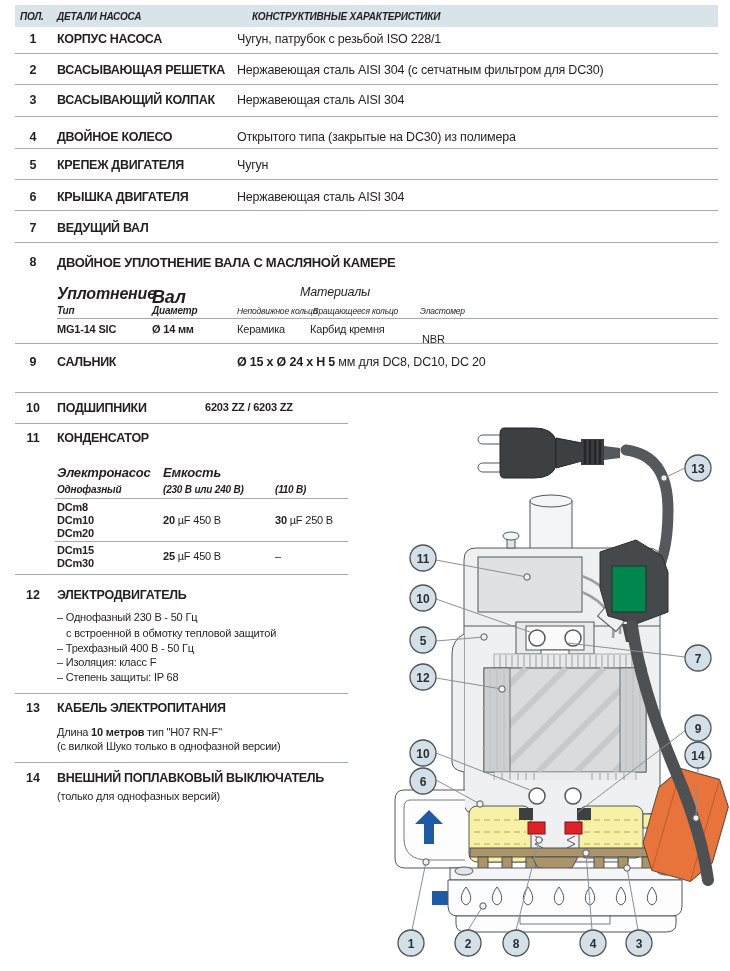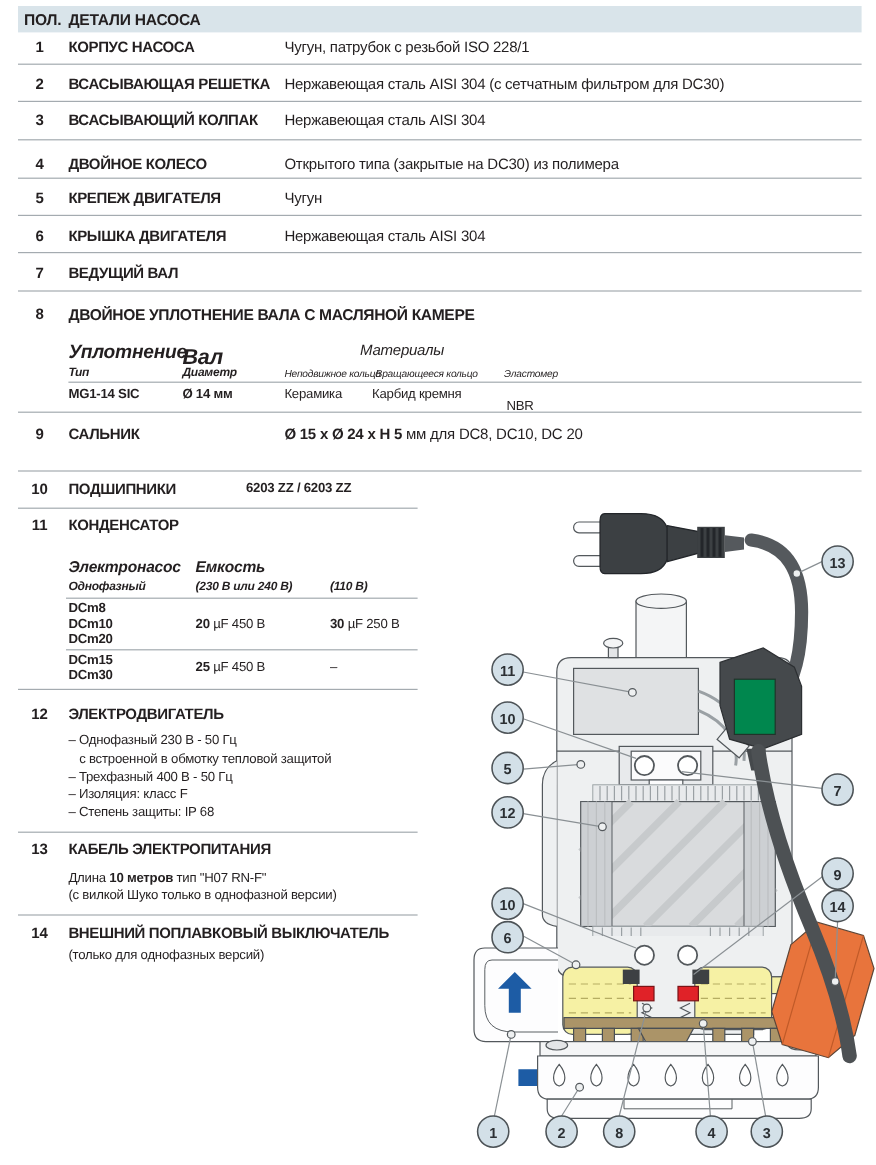--- a/index.html
+++ b/index.html
@@ -1,19 +1,19 @@
 <!DOCTYPE html>
 <html><head>
 <meta charset="utf-8">
 <style>
   html,body{margin:0;padding:0;background:#ffffff;}
   .page{position:relative;width:730px;height:971px;background:#fff;overflow:hidden;
         font-family:"Liberation Sans",sans-serif;color:#231f20;}
   .thead{position:absolute;left:15px;top:5px;width:703px;height:22px;background:#d9e4ea;
-         display:flex;align-items:center;font-weight:700;font-size:13px;letter-spacing:-0.2px;}
+         display:flex;align-items:center;font-weight:700;font-size:10px;letter-spacing:-0.2px;font-style:italic;}
   .thead .h-pos{padding-left:5px;width:37px;}
   .thead .h-part{width:195px;}
   .pos{position:absolute;left:18px;width:30px;text-align:center;font-weight:700;font-size:12.5px;}
   .part{position:absolute;left:57px;font-weight:700;font-size:12.5px;letter-spacing:-0.3px;white-space:nowrap;}
   .spec{position:absolute;left:237px;font-size:12.5px;letter-spacing:-0.2px;white-space:nowrap;}
   .c{position:absolute;font-size:11px;white-space:nowrap;letter-spacing:-0.2px;}
   .hr{position:absolute;height:1px;background:#a4abb0;}
   .b{font-weight:700;}
   .it{font-style:italic;}
   .s10{font-size:10px;}
@@ -22,20 +22,21 @@
   .co-t{font:700 12px "Liberation Sans",sans-serif;fill:#2b2f33;text-anchor:middle;dominant-baseline:central;}
 </style>
 </head>
 <body>
 
 <div class="page">
 
   <div class="thead">
     <div class="h-pos">ПОЛ.</div>
     <div class="h-part">ДЕТАЛИ НАСОСА</div>
+    <div class="h-spec">КОНСТРУКТИВНЫЕ ХАРАКТЕРИСТИКИ</div>
   </div>
 
   <div class="pos" style="top:32px">1</div>
   <div class="part" style="top:32px">КОРПУС НАСОСА</div>
   <div class="spec" style="top:32px">Чугун, патрубок с резьбой ISO 228/1</div>
   <div class="hr" style="left:15px;top:53px;width:703px"></div>
 
   <div class="pos" style="top:63px">2</div>
   <div class="part" style="top:63px">ВСАСЫВАЮЩАЯ РЕШЕТКА</div>
   <div class="spec" style="top:63px">Нержавеющая сталь AISI 304 (с сетчатным фильтром для DC30)</div>

